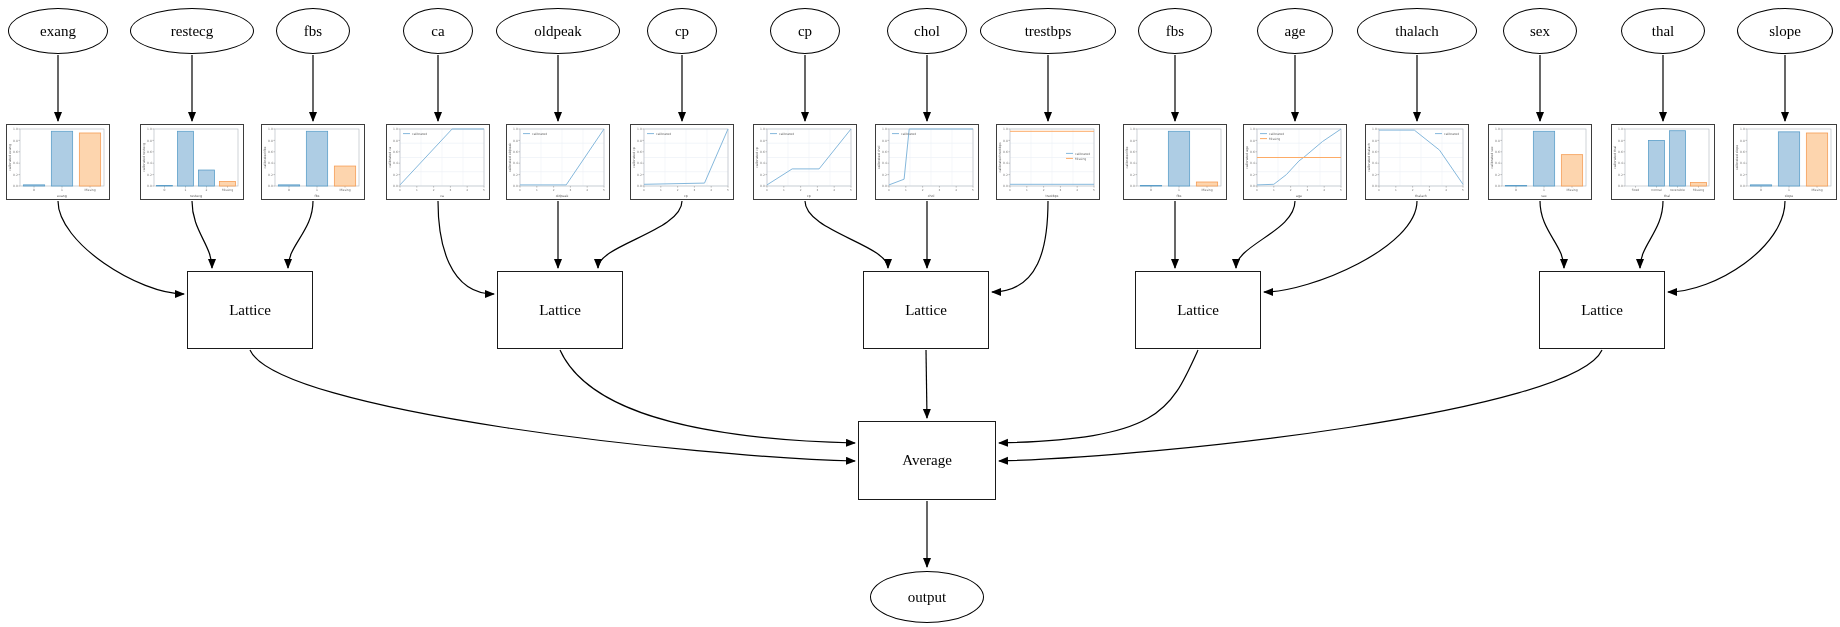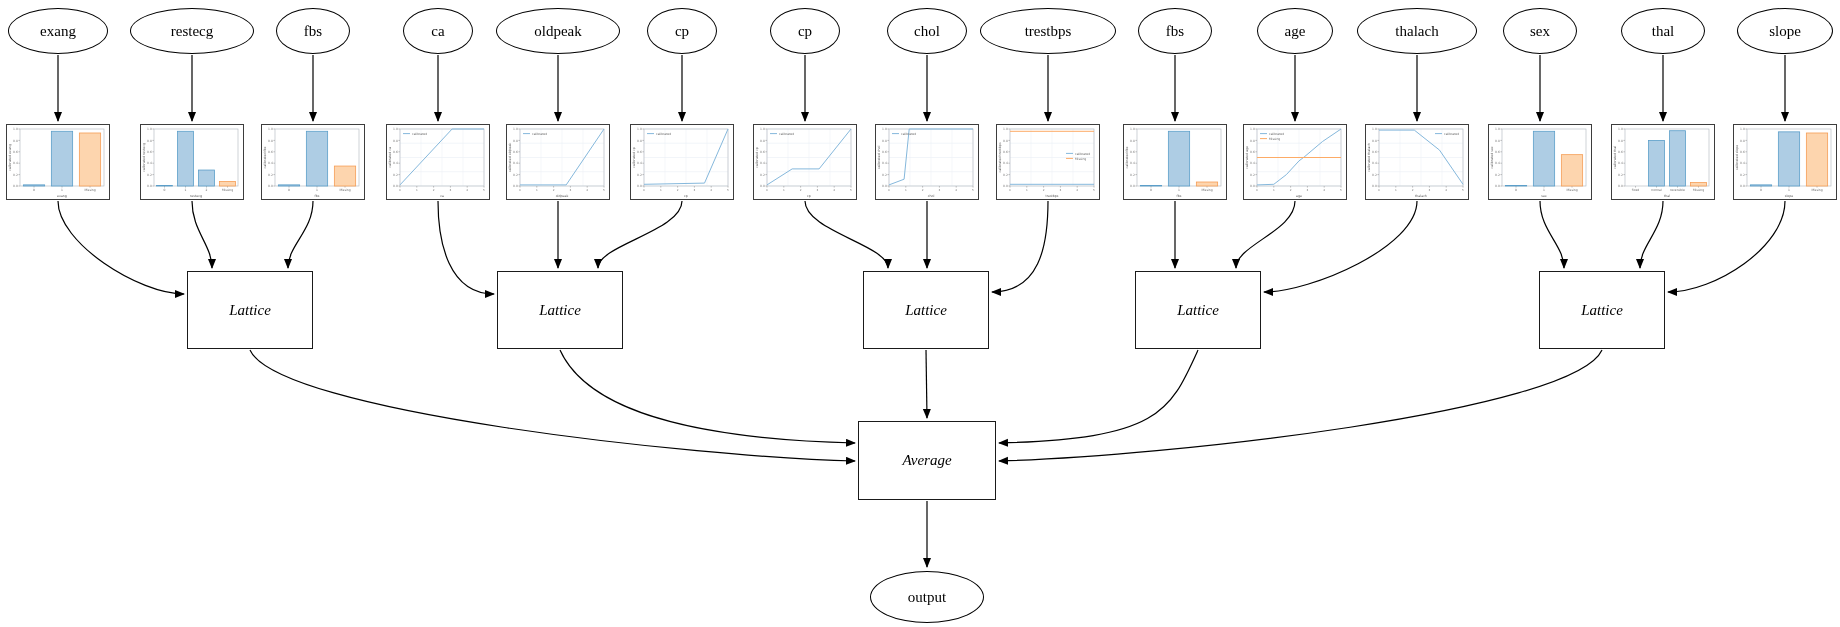--- a/index.html
+++ b/index.html
@@ -7,21 +7,21 @@
     position:relative;
     width:1840px;height:627px;
     background:#ffffff;
     overflow:hidden;
     font-family:"Liberation Serif","DejaVu Serif",serif;
   }
   #edge-layer{position:absolute;left:0;top:0;width:1840px;height:627px;z-index:1;}
   .node{position:absolute;z-index:2;box-sizing:border-box;background:#fff;
         display:flex;align-items:center;justify-content:center;}
   .ellipse{border:1px solid #000;border-radius:50%;font-size:15px;color:#000;}
-  .rect{border:1px solid #1a1a1a;font-size:15px;color:#000;font-style:italic;}
+  .rect{border:1px solid #1a1a1a;font-size:15px;color:#000;}
   .plotbox{position:absolute;z-index:2;background:#fff;border:1.5px solid #3d3d3d;box-sizing:border-box;}
   .plotbox svg{display:block;}
 </style>
 </head>
 <body>
 
 <div id="canvas">
   <svg id="edge-layer" width="1840" height="627">
     <defs>
       <marker id="arrow" markerWidth="11" markerHeight="9" refX="9" refY="4" orient="auto" markerUnits="userSpaceOnUse">

